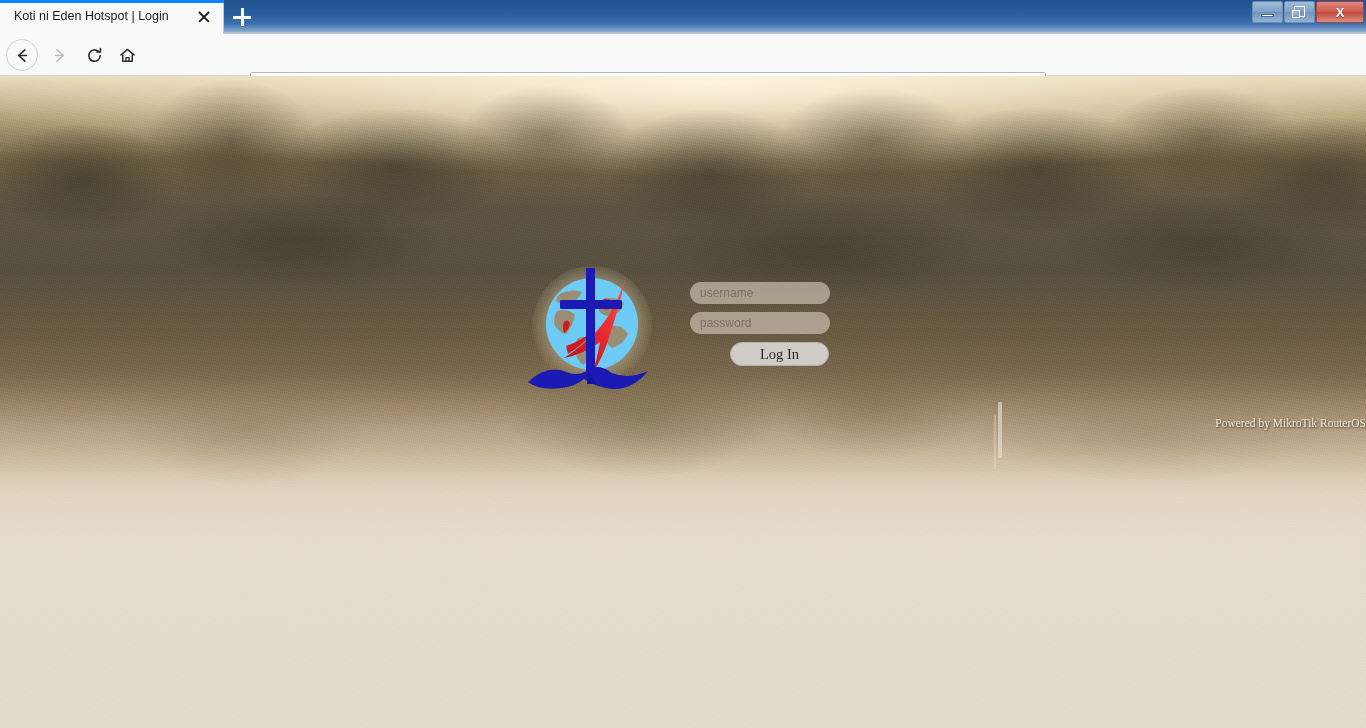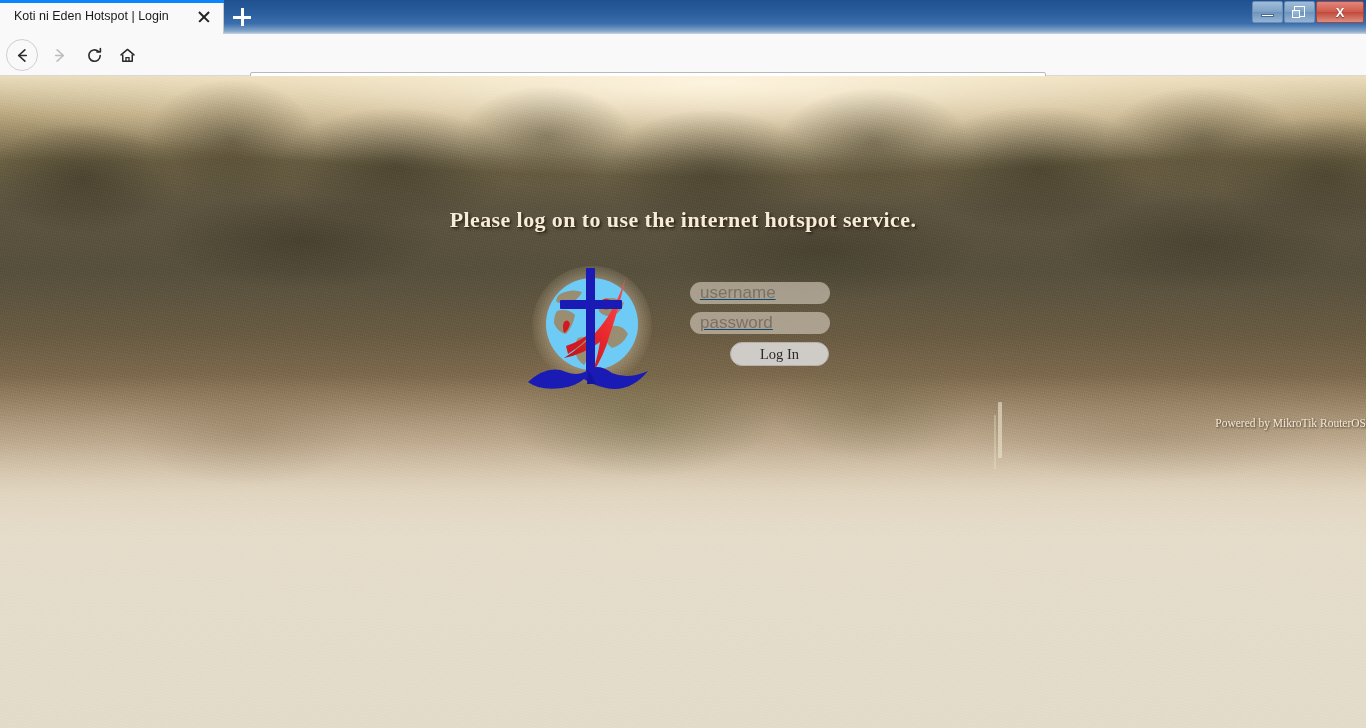--- a/index.html
+++ b/index.html
@@ -231,24 +231,23 @@
   .logo { width: 152px; height: 150px; margin-right: 22px; flex: none; }
   .fields { width: 160px; padding-top: 28px; }
   .field {
     display: block; width: 140px; height: 22px;
     border: none; outline: none;
     border-radius: 11px;
     background: rgba(214,205,190,.62);
     margin-bottom: 8px;
     padding: 0 10px;
     box-sizing: border-box;
-    font-size: 17px;
+    font-size: 12px;
     color: #0c4a6e;
     font-family: "Liberation Sans", sans-serif;
-    text-decoration: underline;
   }
   .field::placeholder { color: #7d7065; opacity: 1; }
   .loginbtn {
     display: block; margin-left: 40px;
     width: 99px; height: 24px;
     border: 1px solid #b5b0ab;
     border-radius: 12px;
     background: #cfcbc6;
     color: #2a2a2a;
     font-size: 14.5px;
@@ -403,21 +402,20 @@
 
   <div class="page">
     <div class="bg-photo"></div>
     <div class="bg-canopy"></div>
     <div class="bg-scrub"></div>
     <div class="bg-pole"></div>
     <div class="bg-grain"></div>
 
     <div class="login-wrap">
 
-      <div class="headline">Please log on to use the internet hotspot service.</div>
 
       <div class="form-row">
 
         <svg class="logo" viewBox="0 0 152 150">
           <defs>
             <radialGradient id="glow" cx="50%" cy="48%" r="52%">
               <stop offset="60%" stop-color="#d9c8a8" stop-opacity=".55"></stop>
               <stop offset="100%" stop-color="#d9c8a8" stop-opacity="0"></stop>
             </radialGradient>
             <linearGradient id="redg" x1="0" y1="1" x2="1" y2="0">

